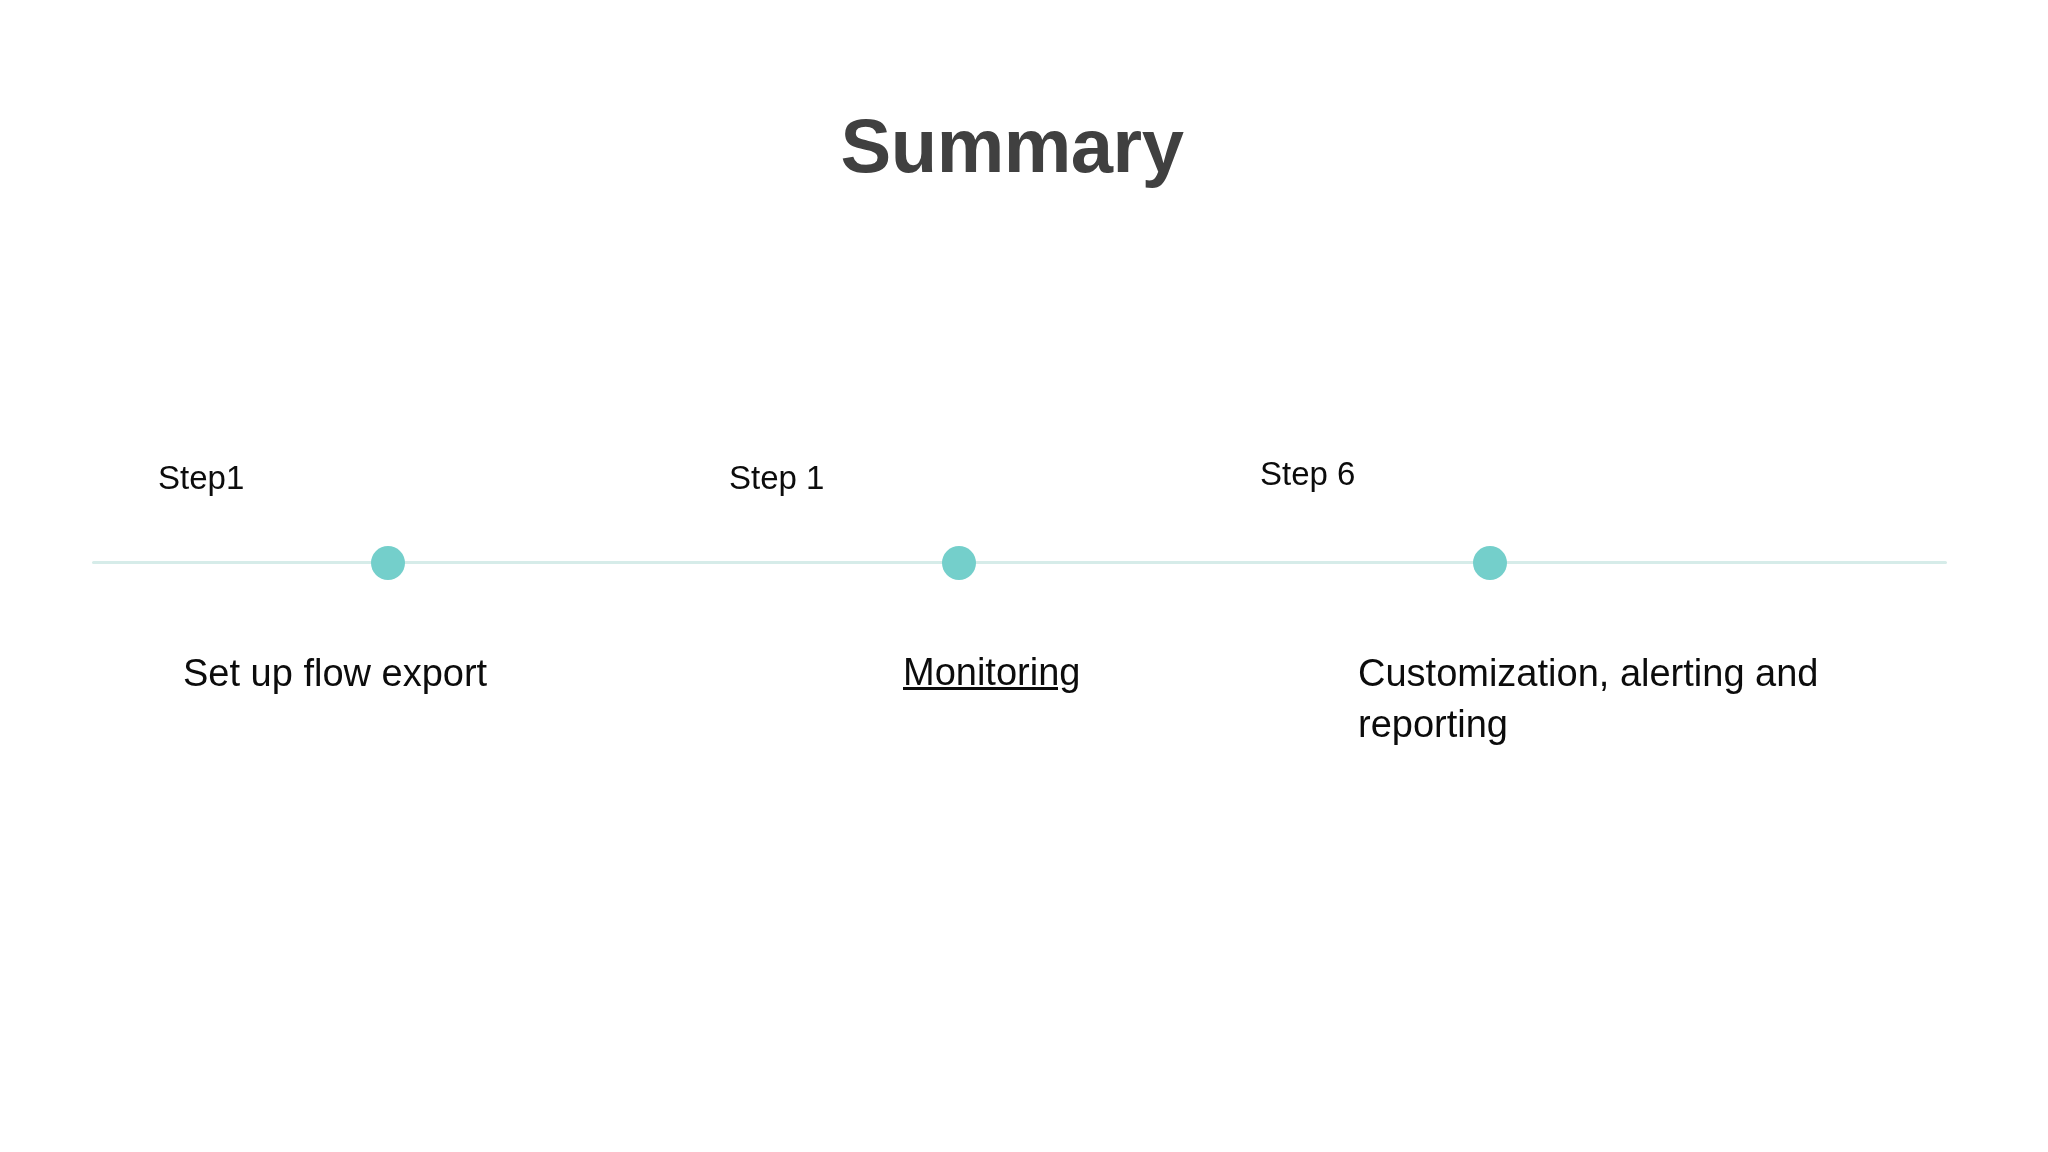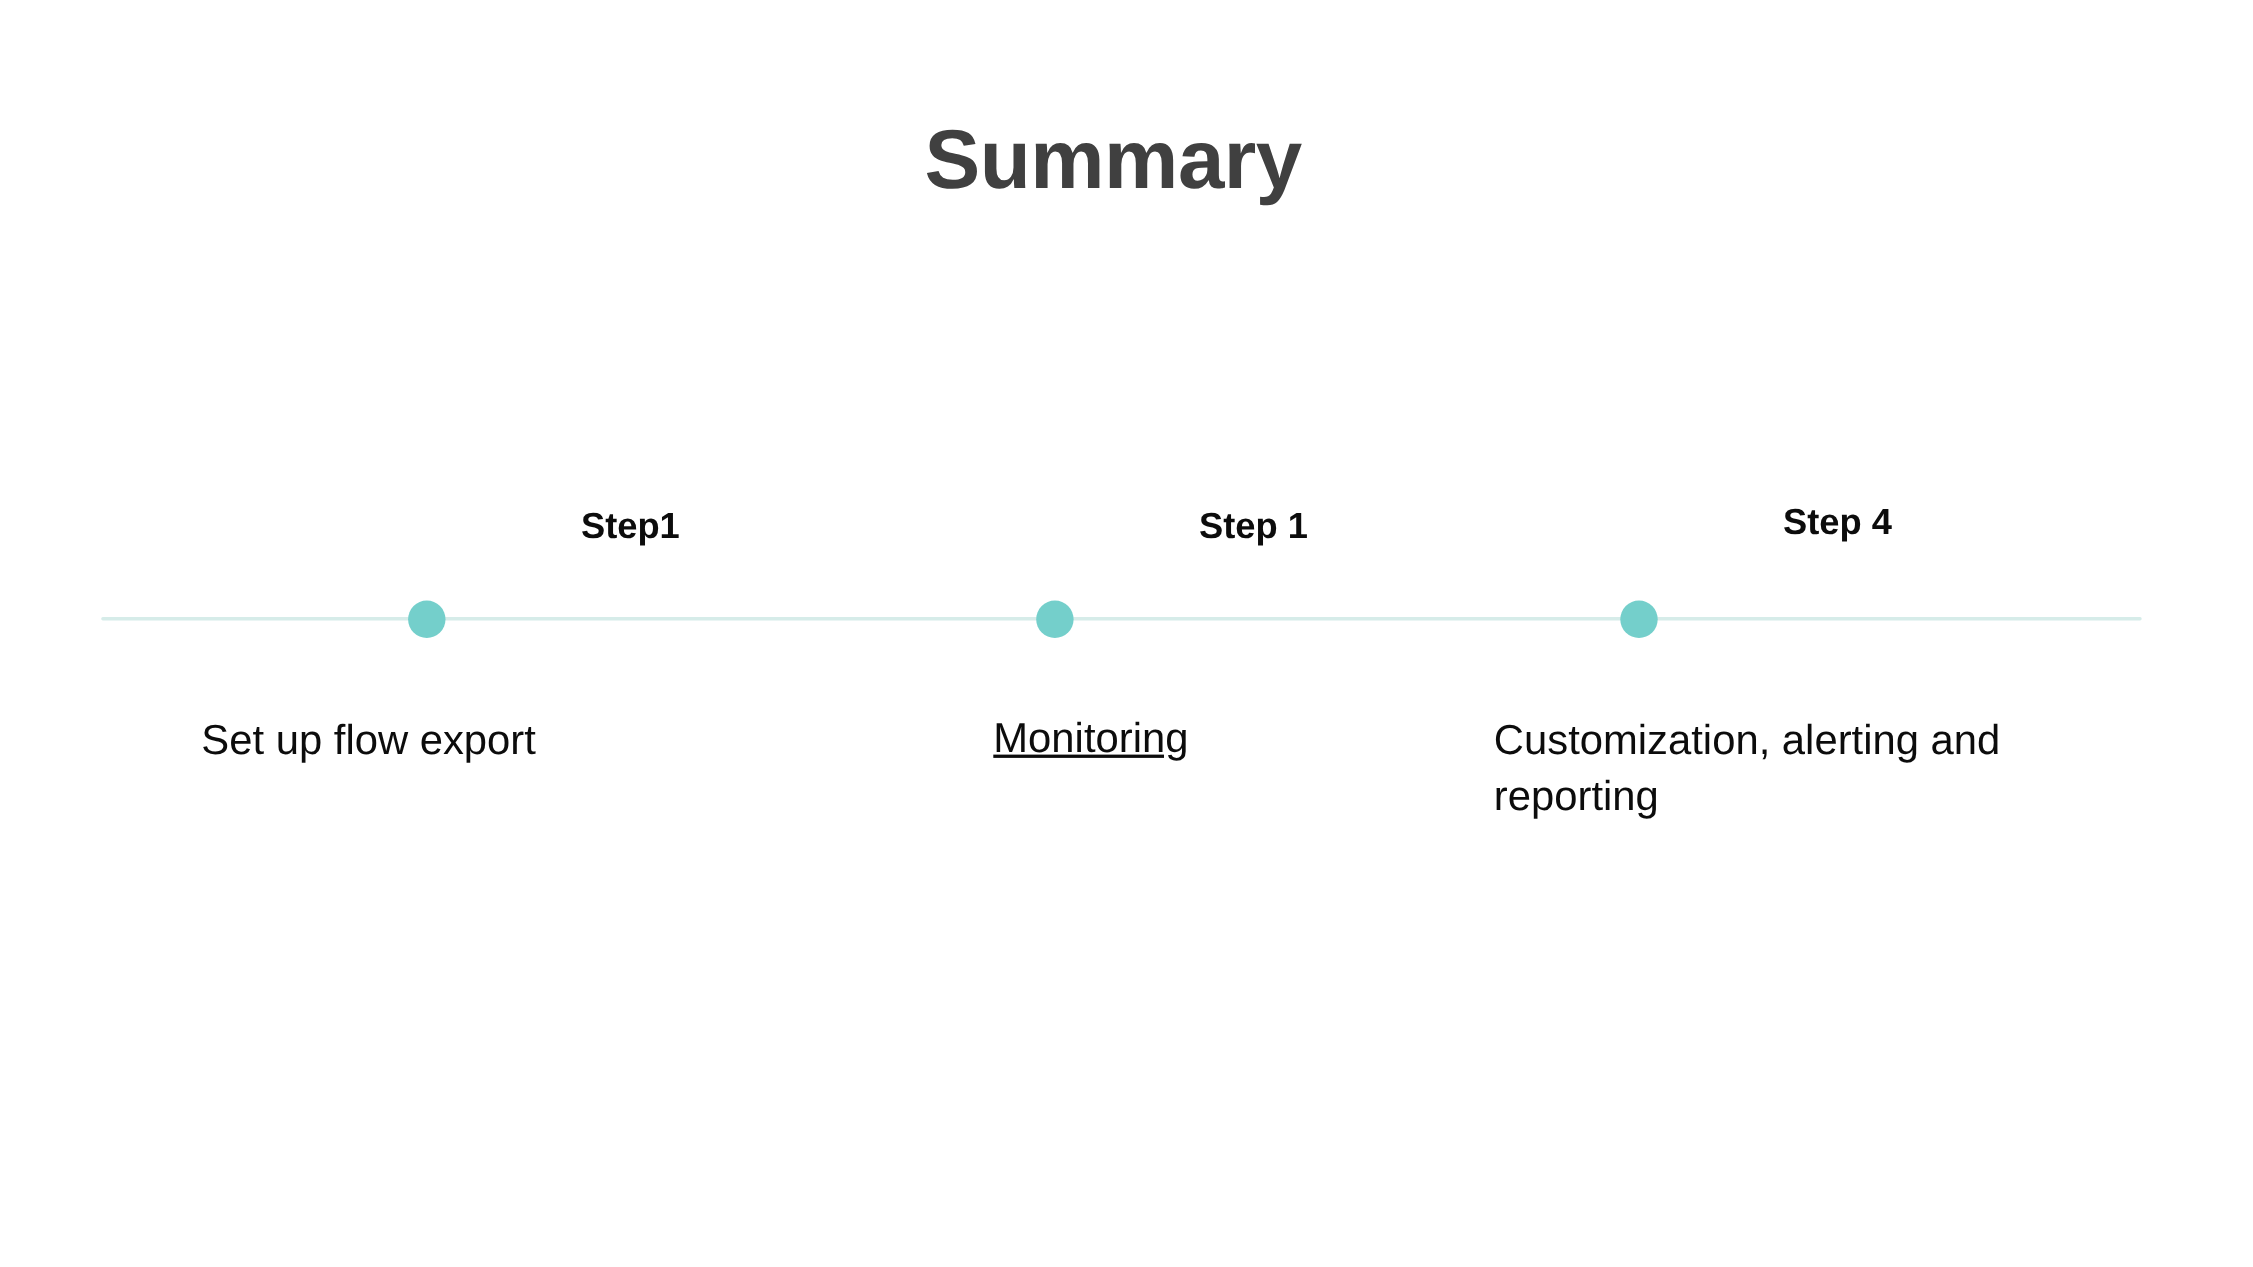--- a/index.html
+++ b/index.html
@@ -71,23 +71,23 @@
     width: 34px;
     height: 34px;
     border-radius: 50%;
     background: #74cfcb;
   }
 
   .step-label {
     position: absolute;
     width: 460px;
     left: -230px;
-    text-align: right;
+    text-align: left;
     font-size: 33px;
-    font-weight: 700;
+    font-weight: 400;
     color: #0c0c0c;
     line-height: 1.2;
     white-space: nowrap;
   }
 
   .step-desc {
     position: absolute;
     width: 460px;
     font-size: 38px;
     font-weight: 400;
@@ -128,19 +128,19 @@
       <div class="step-desc">Set up flow export</div>
     </div>
 
     <div class="step" id="step-2">
       <div class="step-label">Step 1</div>
       <div class="step-dot"></div>
       <div class="step-desc">Monitoring</div>
     </div>
 
     <div class="step" id="step-3">
-      <div class="step-label">Step 4</div>
+      <div class="step-label">Step 6</div>
       <div class="step-dot"></div>
       <div class="step-desc">Customization, alerting and reporting</div>
     </div>
 
   </div>
 </div>
 
 </body></html>

